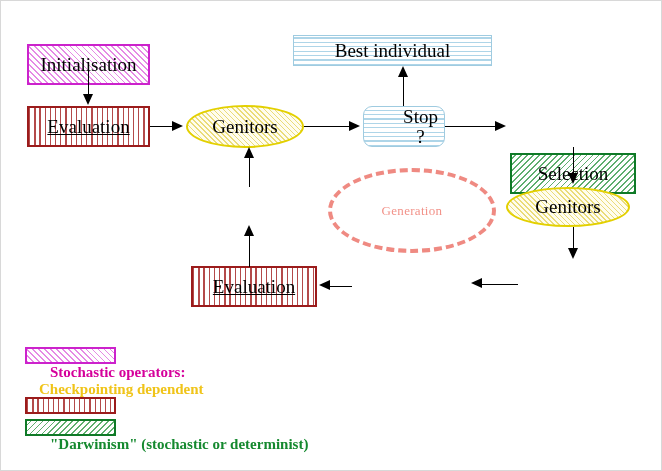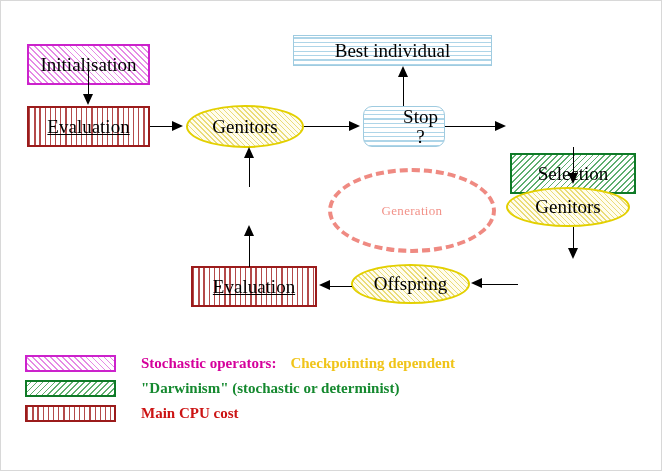--- a/index.html
+++ b/index.html
@@ -129,21 +129,22 @@
     border-right: 5.5px solid transparent;
     border-bottom: 11px solid #000000;
   }
 
   
   #legend { position: absolute; left: 24px; top: 346px; width: 600px; }
   .legend-row {
     position: relative;
     height: 25px;
     display: flex;
-    align-items: flex-end;
+    align-items: flex-start;
+    flex-direction: column;
   }
   .legend-swatch {
     width: 91px;
     height: 17px;
     box-sizing: border-box;
     flex: 0 0 auto;
   }
   .legend-text {
     margin-left: 25px;
     font-size: 15px;
@@ -184,23 +185,20 @@
 
   <div class="node fill-green" style="left:509px; top:105px; width:126px; height:41px; font-size:19px;">
     <span>Selection</span>
   </div>
 
   <div class="node fill-yellow ellipse" style="left:505px; top:186px; width:124px; height:40px; font-size:19px;">
     <span>Genitors</span>
   </div>
 
 
-  <div class="node fill-yellow ellipse" style="left:350px; top:263px; width:119px; height:40px; font-size:19px;">
-    <span>Offspring</span>
-  </div>
 
   <div class="node fill-red" style="left:190px; top:265px; width:126px; height:41px; font-size:19px;">
     <span>Evaluation</span>
   </div>
 
 
   <div class="gen-ellipse" style="left:327px; top:167px; width:168px; height:85px; font-size:13px;">
     <span>Generation</span>
   </div>
 
@@ -245,19 +243,18 @@
       <div class="legend-text lt-gold" style="margin-left:14px;">Checkpointing dependent</div>
     </div>
 
     <div class="legend-row">
       <div class="legend-swatch fill-green"></div>
       <div class="legend-text lt-green">"Darwinism" (stochastic or determinist)</div>
     </div>
 
     <div class="legend-row">
       <div class="legend-swatch fill-red"></div>
-      <div class="legend-text lt-red">Main CPU cost</div>
     </div>
 
 
   </div>
 
 </div>
 
 </body></html>

